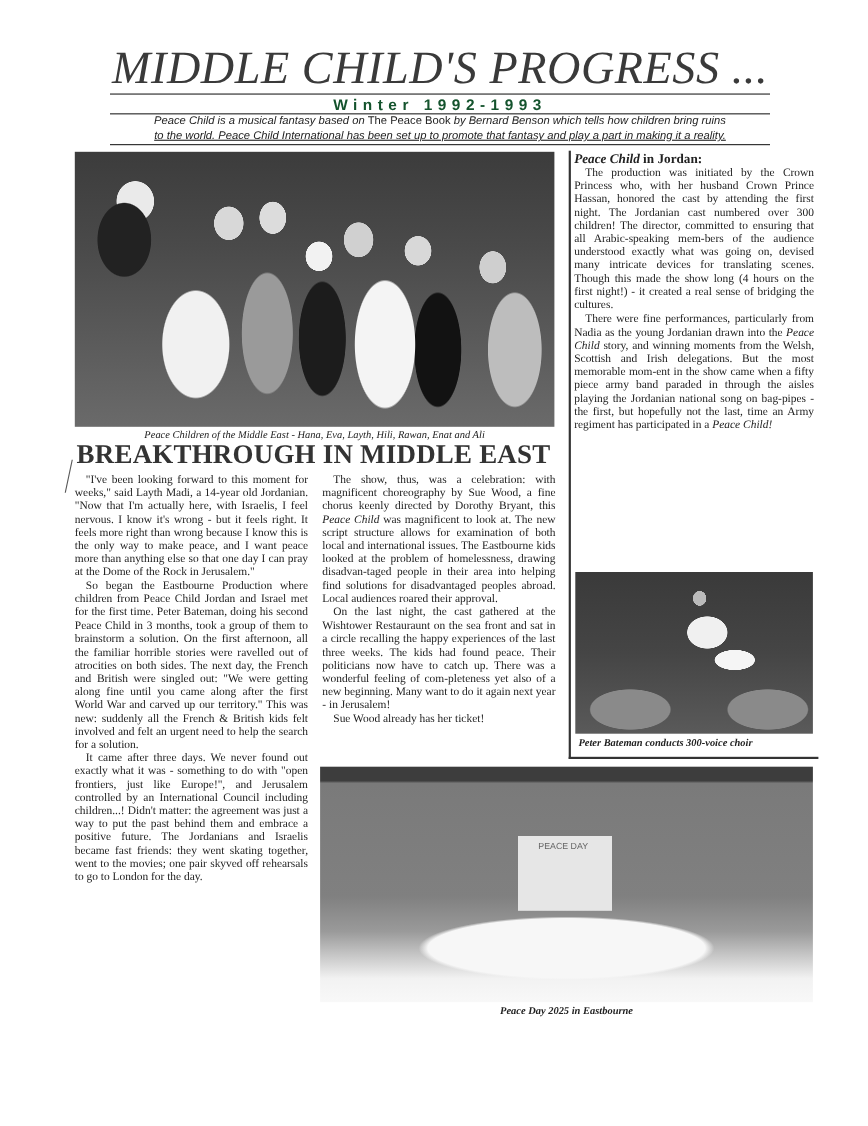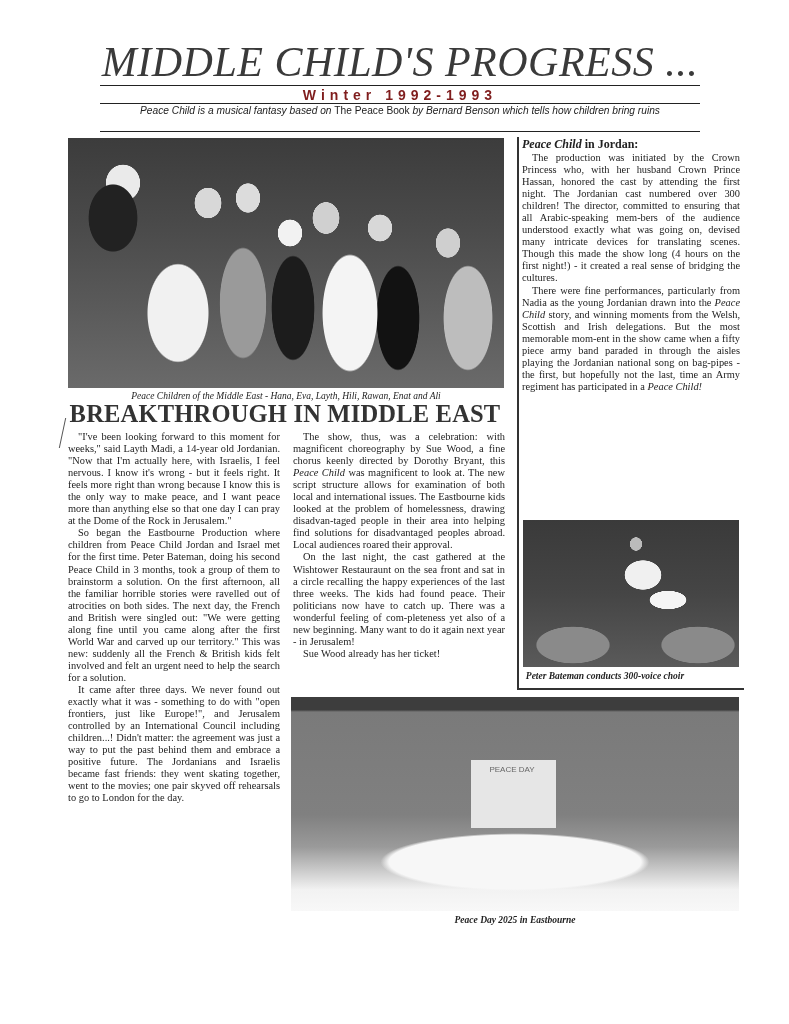--- a/index.html
+++ b/index.html
@@ -9,21 +9,21 @@
   .masthead {
     position: absolute; left: 100px; top: 38px; width: 600px;
     text-align: center;
     font-family: "Liberation Serif", serif; font-style: italic;
     font-size: 42px; letter-spacing: 0.5px; color: #3a3a3a; line-height: 48px;
   }
   .rule { position: absolute; height: 0; border-top: 1.5px solid #222; }
   .issue {
     position: absolute; left: 100px; top: 87px; width: 600px; text-align: center;
     font-family: "Liberation Sans", sans-serif; font-weight: bold; font-size: 14px;
-    letter-spacing: 5px; color: #7f1d1d; line-height: 16px;
+    letter-spacing: 5px; color: #14532d; line-height: 16px;
   }
   .tagline {
     position: absolute; left: 98px; top: 104px; width: 604px; text-align: center;
     font-family: "Liberation Sans", sans-serif; font-style: italic; font-size: 10.2px;
     line-height: 13px; color: #222;
   }
   .tagline .u { text-decoration: underline; }
   .tagline .plain { font-style: normal; }
 
   .photo {
@@ -107,20 +107,21 @@
 <body>
 
 <div class="masthead">MIDDLE CHILD'S PROGRESS ...</div>
 <div class="rule" style="left:100px; top:85px; width:600px;"></div>
 <div class="issue">Winter 1992-1993</div>
 <div class="rule" style="left:100px; top:103px; width:600px;"></div>
 <div class="tagline">
   <div>
     <span>Peace Child is a musical fantasy based on </span><span class="plain">The Peace Book</span><span> by Bernard Benson which tells how children bring ruins</span>
   </div>
+  <div class="u">to the world. Peace Child International has been set up to promote that fantasy and play a part in making it a reality.</div>
 </div>
 <div class="rule" style="left:100px; top:131px; width:600px;"></div>
 
 <div class="photo photo-main"></div>
 <div class="caption" style="left:68px; top:390px; width:436px;">Peace Children of the Middle East - Hana, Eva, Layth, Hili, Rawan, Enat and Ali</div>
 
 <div class="headline">BREAKTHROUGH IN MIDDLE EAST</div>
 <div class="mark"></div>
 
 <div class="col" style="left:68px; top:431px; width:212px;">

